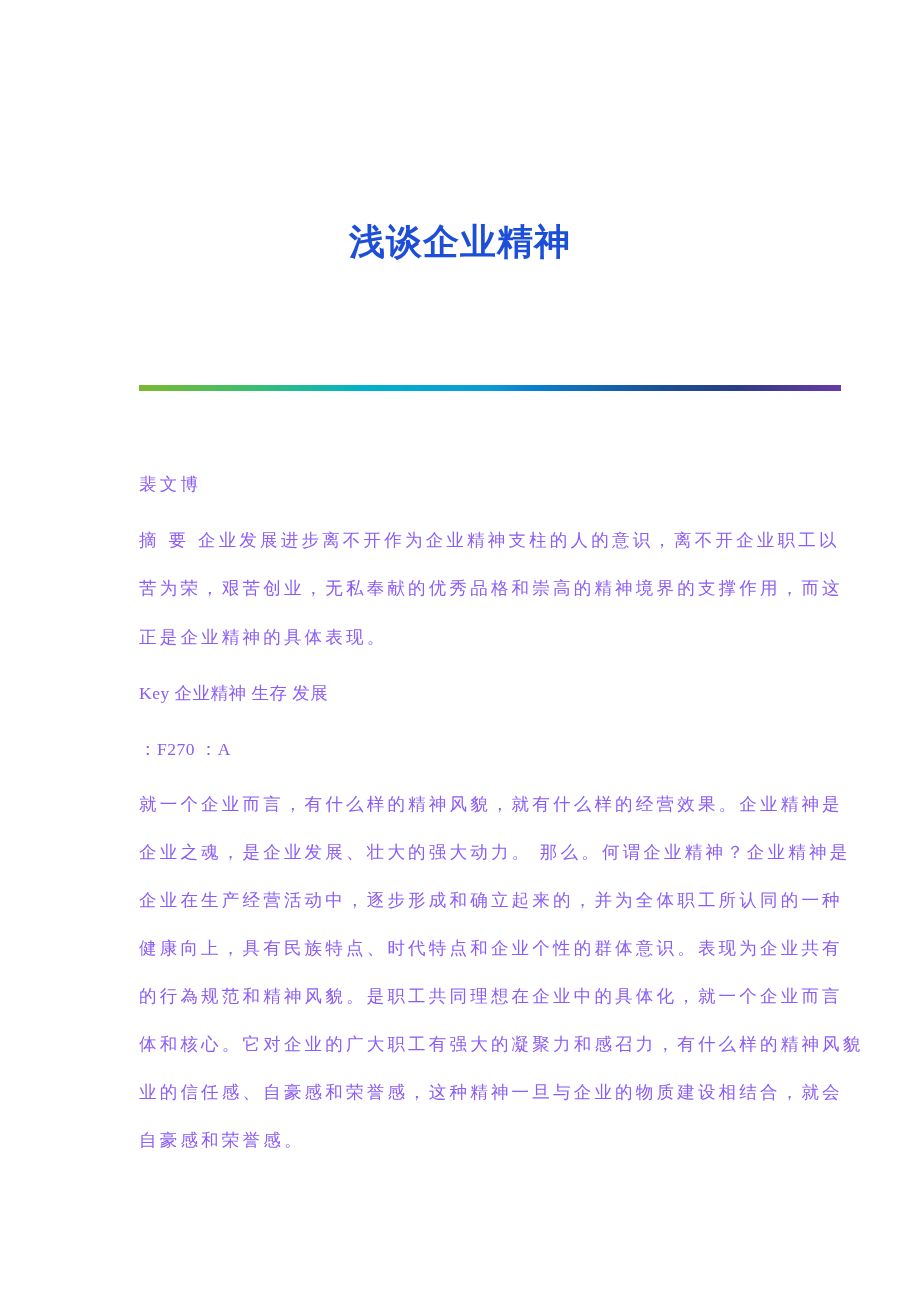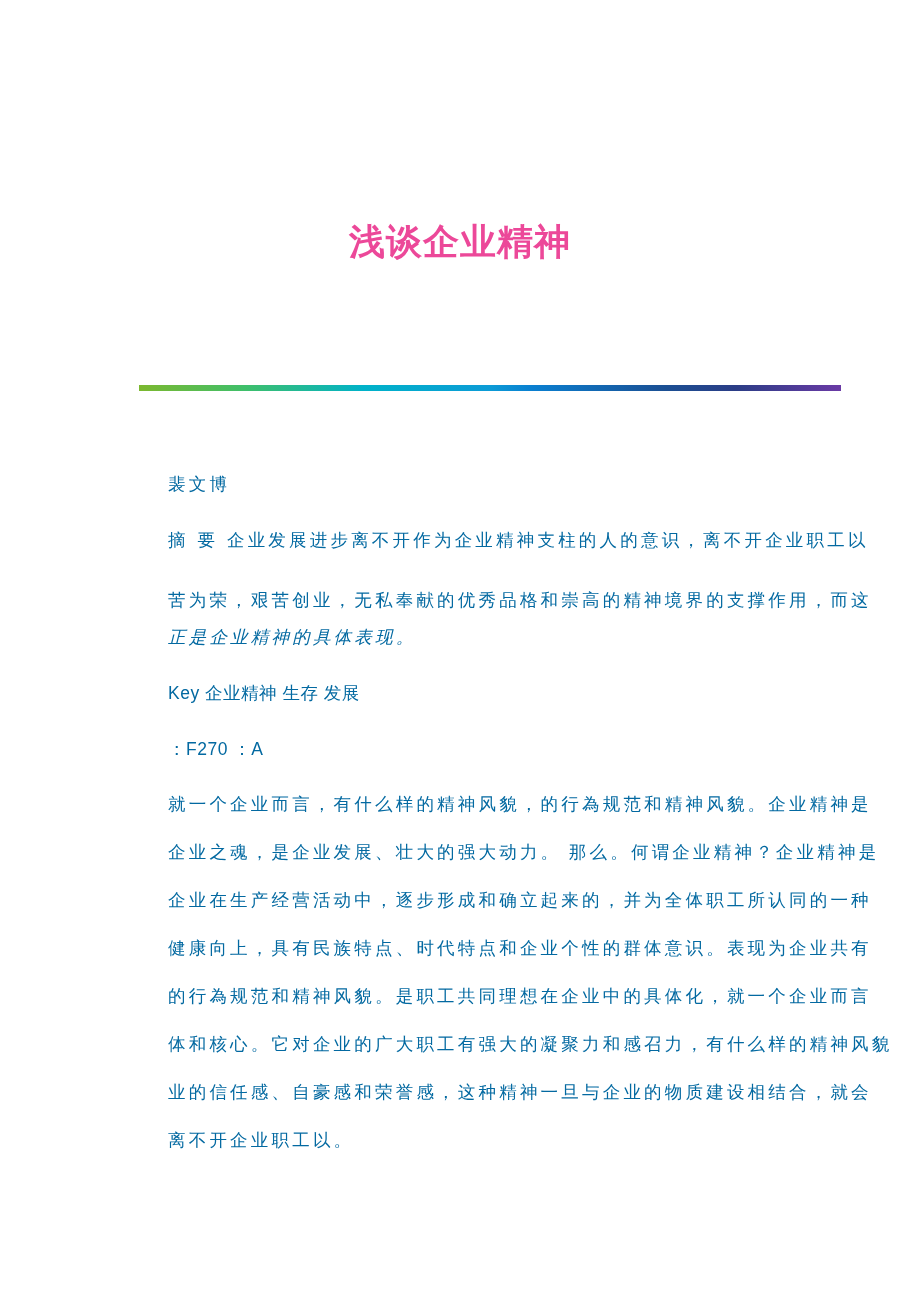--- a/index.html
+++ b/index.html
@@ -1,43 +1,43 @@
 <!DOCTYPE html>
 <html><head>
 <meta charset="utf-8">
 <style>
   html, body { margin: 0; padding: 0; background: #ffffff; }
   body { width: 920px; height: 1302px; position: relative; overflow: hidden;
          font-family: "DejaVu Sans", sans-serif; color: #1a1a1a; }
   .title { position: absolute; top: 218px; left: 0; width: 920px; text-align: center;
            font-family: "DejaVu Serif", serif; font-size: 36px; font-weight: bold;
-           letter-spacing: 1px; color: #ec4899; }
+           letter-spacing: 1px; color: #1d4ed8; }
   .rule { position: absolute; top: 385px; left: 139px; width: 702px; height: 6px;
           background: linear-gradient(90deg, #7cb82f 0%, #3fbf6a 15%, #00b2c9 32%, #0c9bd6 50%, #0a7fd0 56%, #1b4f93 75%, #2b3d86 85%, #6a3aa5 100%); }
   .line { position: absolute; left: 139px; font-size: 17.5px; letter-spacing: 3.2px;
-          white-space: nowrap; color: #0369a1; margin-left: 29px; }
-  .mono { font-family: Liberation Sans, sans-serif; letter-spacing: 0.5px; }
+          white-space: nowrap; color: #8b5cf6; }
+  .mono { font-family: Liberation Serif, serif; letter-spacing: 0.5px; }
 </style>
 </head>
 <body>
 
 <div>
   <div class="title">浅谈企业精神</div>
   <div class="rule"></div>
 
   <div class="line" style="top:472px;">裴文博</div>
 
   <div class="line" style="top:528px;">摘 要 企业发展进步离不开作为企业精神支柱的人的意识，离不开企业职工以</div>
-  <div class="line" style="top:588px;">苦为荣，艰苦创业，无私奉献的优秀品格和崇高的精神境界的支撑作用，而这</div>
-  <div class="line" style="top:625px;font-style:italic;">正是企业精神的具体表现。</div>
+  <div class="line" style="top:576px;">苦为荣，艰苦创业，无私奉献的优秀品格和崇高的精神境界的支撑作用，而这</div>
+  <div class="line" style="top:625px;">正是企业精神的具体表现。</div>
 
   <div class="line mono" style="top:681px;">Key 企业精神 生存 发展</div>
   <div class="line mono" style="top:737px;">：F270 ：A</div>
 
-  <div class="line" style="top:792px;">就一个企业而言，有什么样的精神风貌，的行為规范和精神风貌。企业精神是</div>
+  <div class="line" style="top:792px;">就一个企业而言，有什么样的精神风貌，就有什么样的经营效果。企业精神是</div>
   <div class="line" style="top:840px;font-family:Liberation Serif, serif;">企业之魂，是企业发展、壮大的强大动力。 那么。何谓企业精神？企业精神是</div>
   <div class="line" style="top:888px;">企业在生产经营活动中，逐步形成和确立起来的，并为全体职工所认同的一种</div>
   <div class="line" style="top:936px;text-align:right;">健康向上，具有民族特点、时代特点和企业个性的群体意识。表现为企业共有</div>
   <div class="line" style="top:984px;">的行為规范和精神风貌。是职工共同理想在企业中的具体化，就一个企业而言</div>
   <div class="line" style="top:1032px;">体和核心。它对企业的广大职工有强大的凝聚力和感召力，有什么样的精神风貌</div>
   <div class="line" style="top:1080px;text-align:center;">业的信任感、自豪感和荣誉感，这种精神一旦与企业的物质建设相结合，就会</div>
-  <div class="line" style="top:1128px;">离不开企业职工以。</div>
+  <div class="line" style="top:1128px;">自豪感和荣誉感。</div>
 </div>
 
 </body></html>

